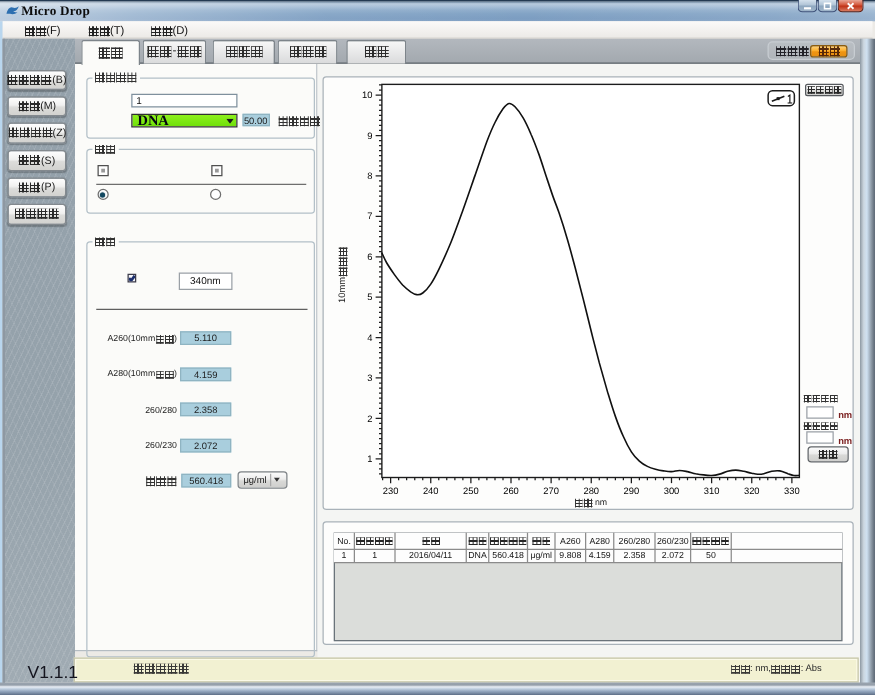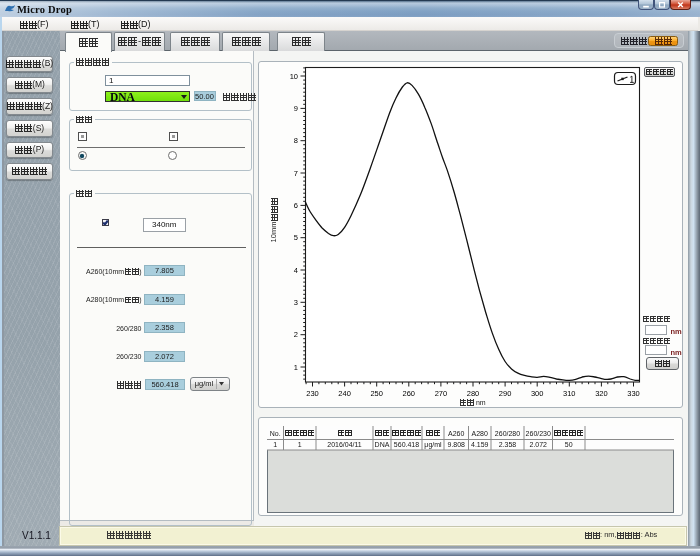--- a/index.html
+++ b/index.html
@@ -36,21 +36,21 @@
 #conlbl{left:620px;top:37px;color:#15151c;display:flex;align-items:center}
 #disbtn{left:648px;top:35.5px;width:30px;height:10.5px;border:1px solid #8a5c10;border-radius:2.5px;background:linear-gradient(#ffd27a 0%,#fcae2c 45%,#f09613 50%,#e88f10 100%);color:#4b1f06;display:flex;align-items:center;justify-content:center}
 
 #sidebar{left:2px;top:31px;width:58px;height:514.5px;background:linear-gradient(#94a1ab,#95a2ab 60%,#a0abb3)}
 #sidebar:before{content:"";position:absolute;inset:0;
 background:repeating-linear-gradient(115deg,rgba(255,255,255,.10) 0 1px,rgba(0,0,0,0) 1px 4px),repeating-linear-gradient(63deg,rgba(255,255,255,.06) 0 1px,rgba(0,0,0,0) 1px 6px)}
 .sbtn .b{width:8px;height:8px}
 .sbtn{position:absolute;left:6px;width:47px;height:16.5px;white-space:nowrap;border:1px solid #83898e;border-radius:3px;
 background:linear-gradient(#fefefe 0%,#f0f0ef 45%,#dcdcda 55%,#d2d2cf 100%);
 box-shadow:0 1px 1px rgba(0,0,0,.25);color:#1a1a1a;font-size:8.5px;display:flex;align-items:center;justify-content:center;z-index:2}
-#ver{left:22px;top:530px;font-size:10px;color:#14141e;z-index:2}
+#ver{left:22px;top:530px;font-size:14px;color:#14141e;z-index:2}
 
 #leftpanel{left:60px;top:51px;width:194px;height:470px;background:#fbfbf9;border-right:1px solid #b4bcc2;border-bottom:1px solid #b4bcc2}
 #gap1{left:254px;top:51px;width:434px;height:494.5px;background:#f4f5f3}
 .panel{position:absolute;background:#fdfdfc;border:1px solid #a9b2b9;border-radius:3px}
 
 .grp{position:absolute;border:1px solid #b3c0c8;border-radius:3px}
 .glab{position:absolute;top:-5px;left:4px;background:#fbfbf9;padding:0 2px;color:#222;display:flex;align-items:center;height:9px}
 
 .tin{position:absolute;background:#fff;border:1px solid #7f909d;font-size:8px;color:#111;padding-left:3px}
 .blue{position:absolute;background:#a9cedd;border:1px solid #8fb4c2;font-size:7.5px;color:#1c1c1c;text-align:center}
@@ -178,21 +178,21 @@
       <span class="b s75"></span>
     </span>
  <div class="abs" style="left:32.5px;top:25px;width:7px;height:7px;border:1px solid #3c3c4a;background:#f4f4f8">
       <svg width="5" height="5" style="position:absolute;left:0;top:0">
         <path d="M0.2 2.6 L1.9 4.4 L4.8 0.6" stroke="#1c2f6e" stroke-width="2.2" fill="none"></path>
       </svg>
     </div>
  <div class="tin" style="left:73px;top:24px;width:43.5px;height:13.5px;border-color:#9aa0a6;text-align:center;padding:0;line-height:12.5px">340nm</div>
  <div class="abs" style="left:7px;top:52.5px;width:169px;height:1.5px;background:#5f5f5f"></div>
  <div class="lbl" style="left:10px;top:73.5px;width:62px">A260(10mm<span class="b s65"></span><span class="b s65"></span>)</div>
- <div class="blue" style="left:74.5px;top:71px;width:41px;height:11px;line-height:10px">7.805</div>
+ <div class="blue" style="left:74.5px;top:71px;width:41px;height:11px;line-height:10px">5.110</div>
  <div class="lbl" style="left:10px;top:102px;width:62px">A280(10mm<span class="b s65"></span><span class="b s65"></span>)</div>
  <div class="blue" style="left:74.5px;top:99.5px;width:41px;height:11px;line-height:10px">4.159</div>
  <div class="lbl" style="left:10px;top:130.5px;width:62px">260/280</div>
  <div class="blue" style="left:74.5px;top:128px;width:41px;height:11px;line-height:10px">2.358</div>
  <div class="lbl" style="left:10px;top:159px;width:62px">260/230</div>
  <div class="blue" style="left:74.5px;top:156.5px;width:41px;height:11px;line-height:10px">2.072</div>
  <div class="lbl" style="left:10px;top:187px;width:62px;font-size:7.5px">
       <span class="b s75"></span>
       <span class="b s75"></span>
       <span class="b s75"></span>

